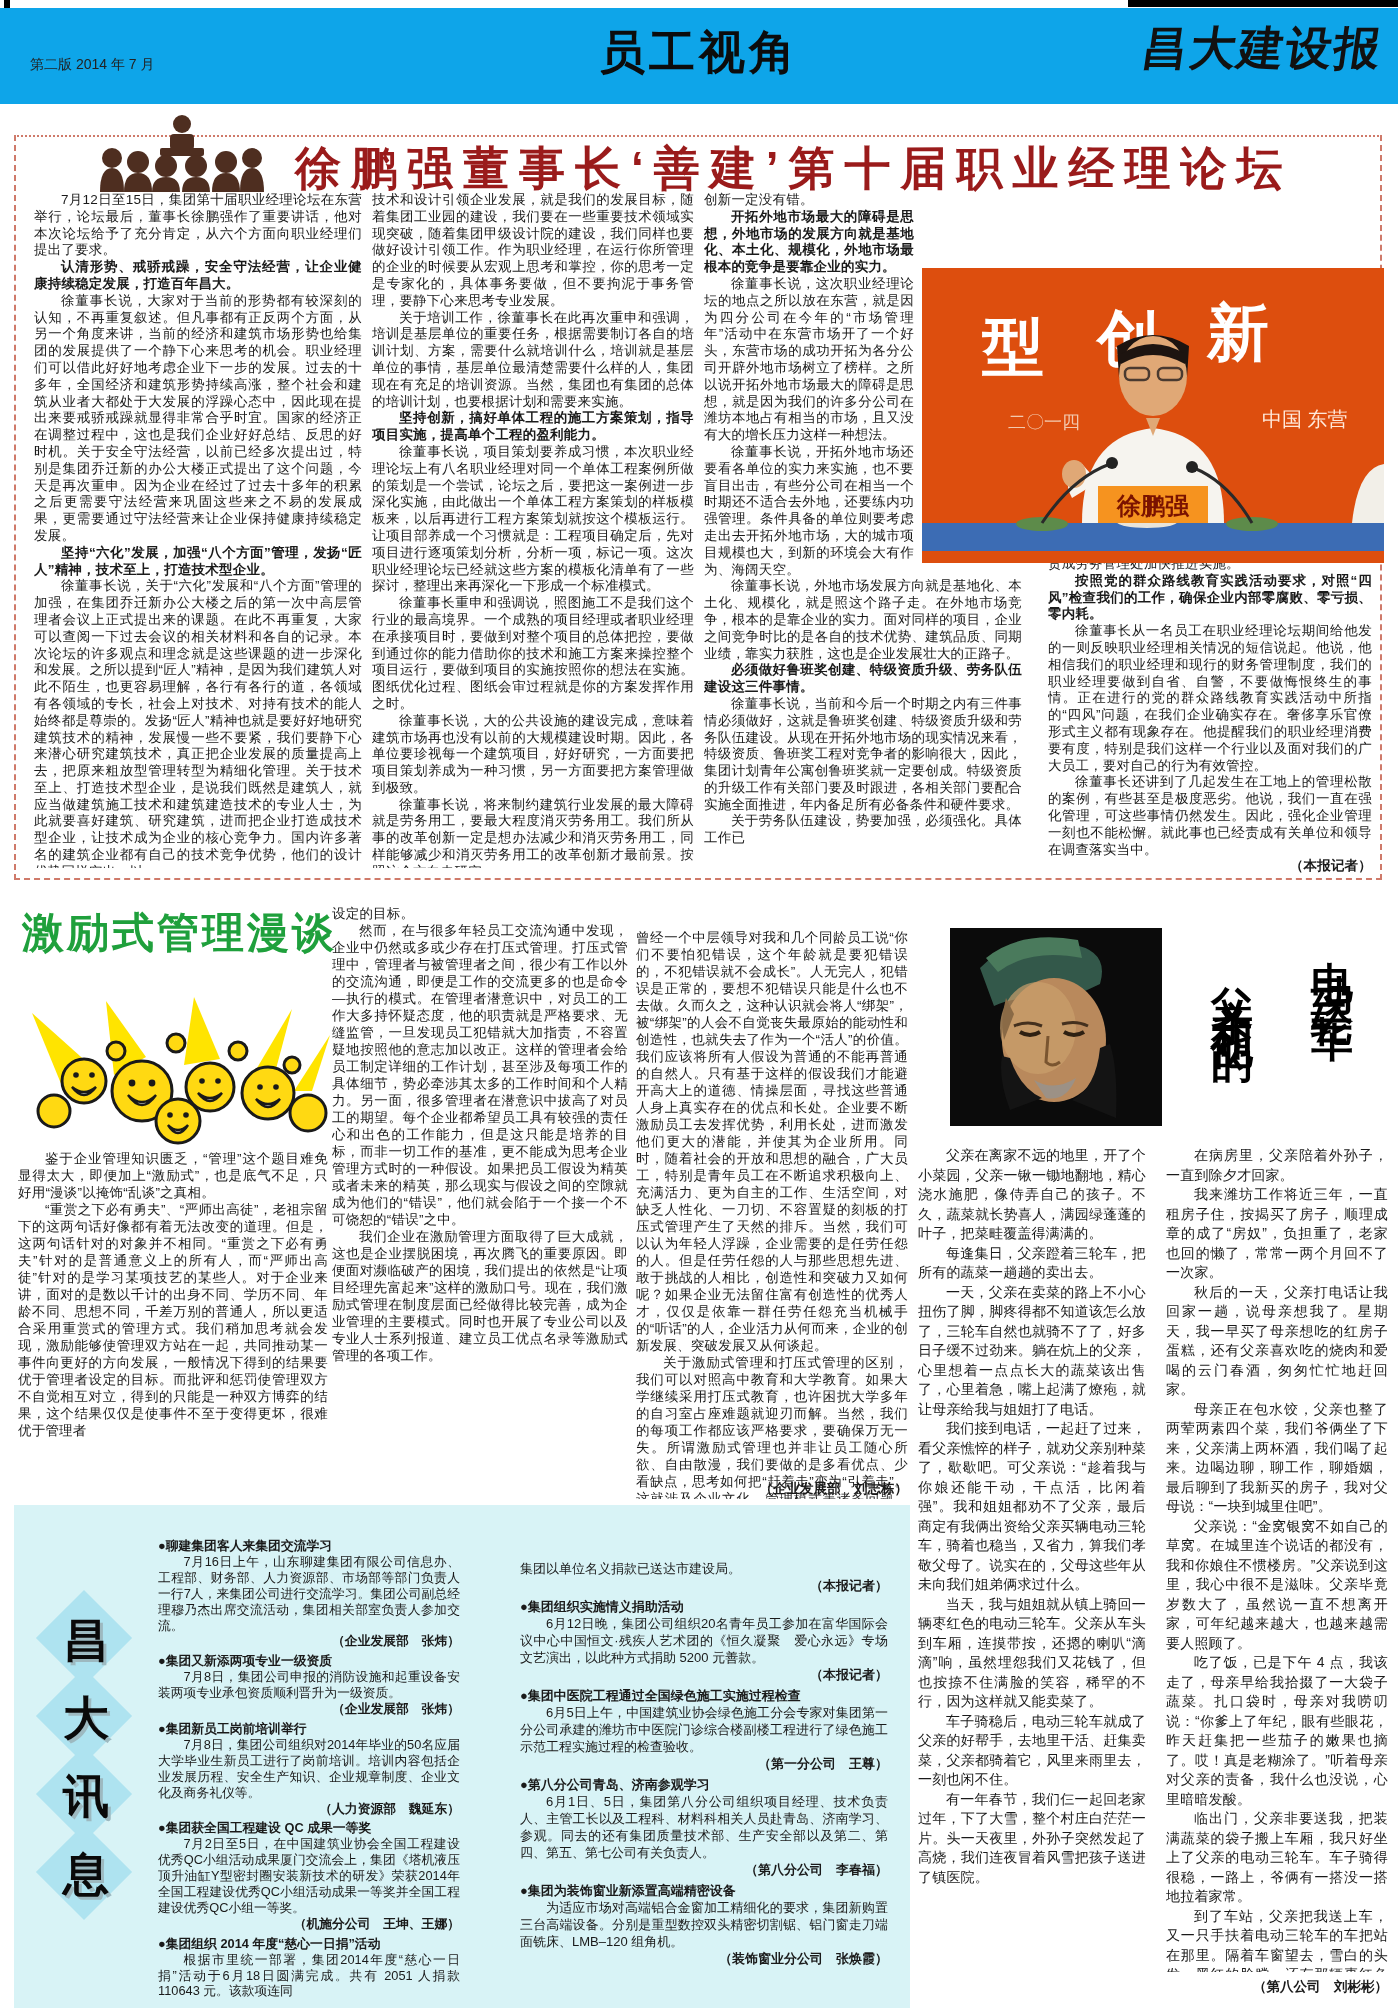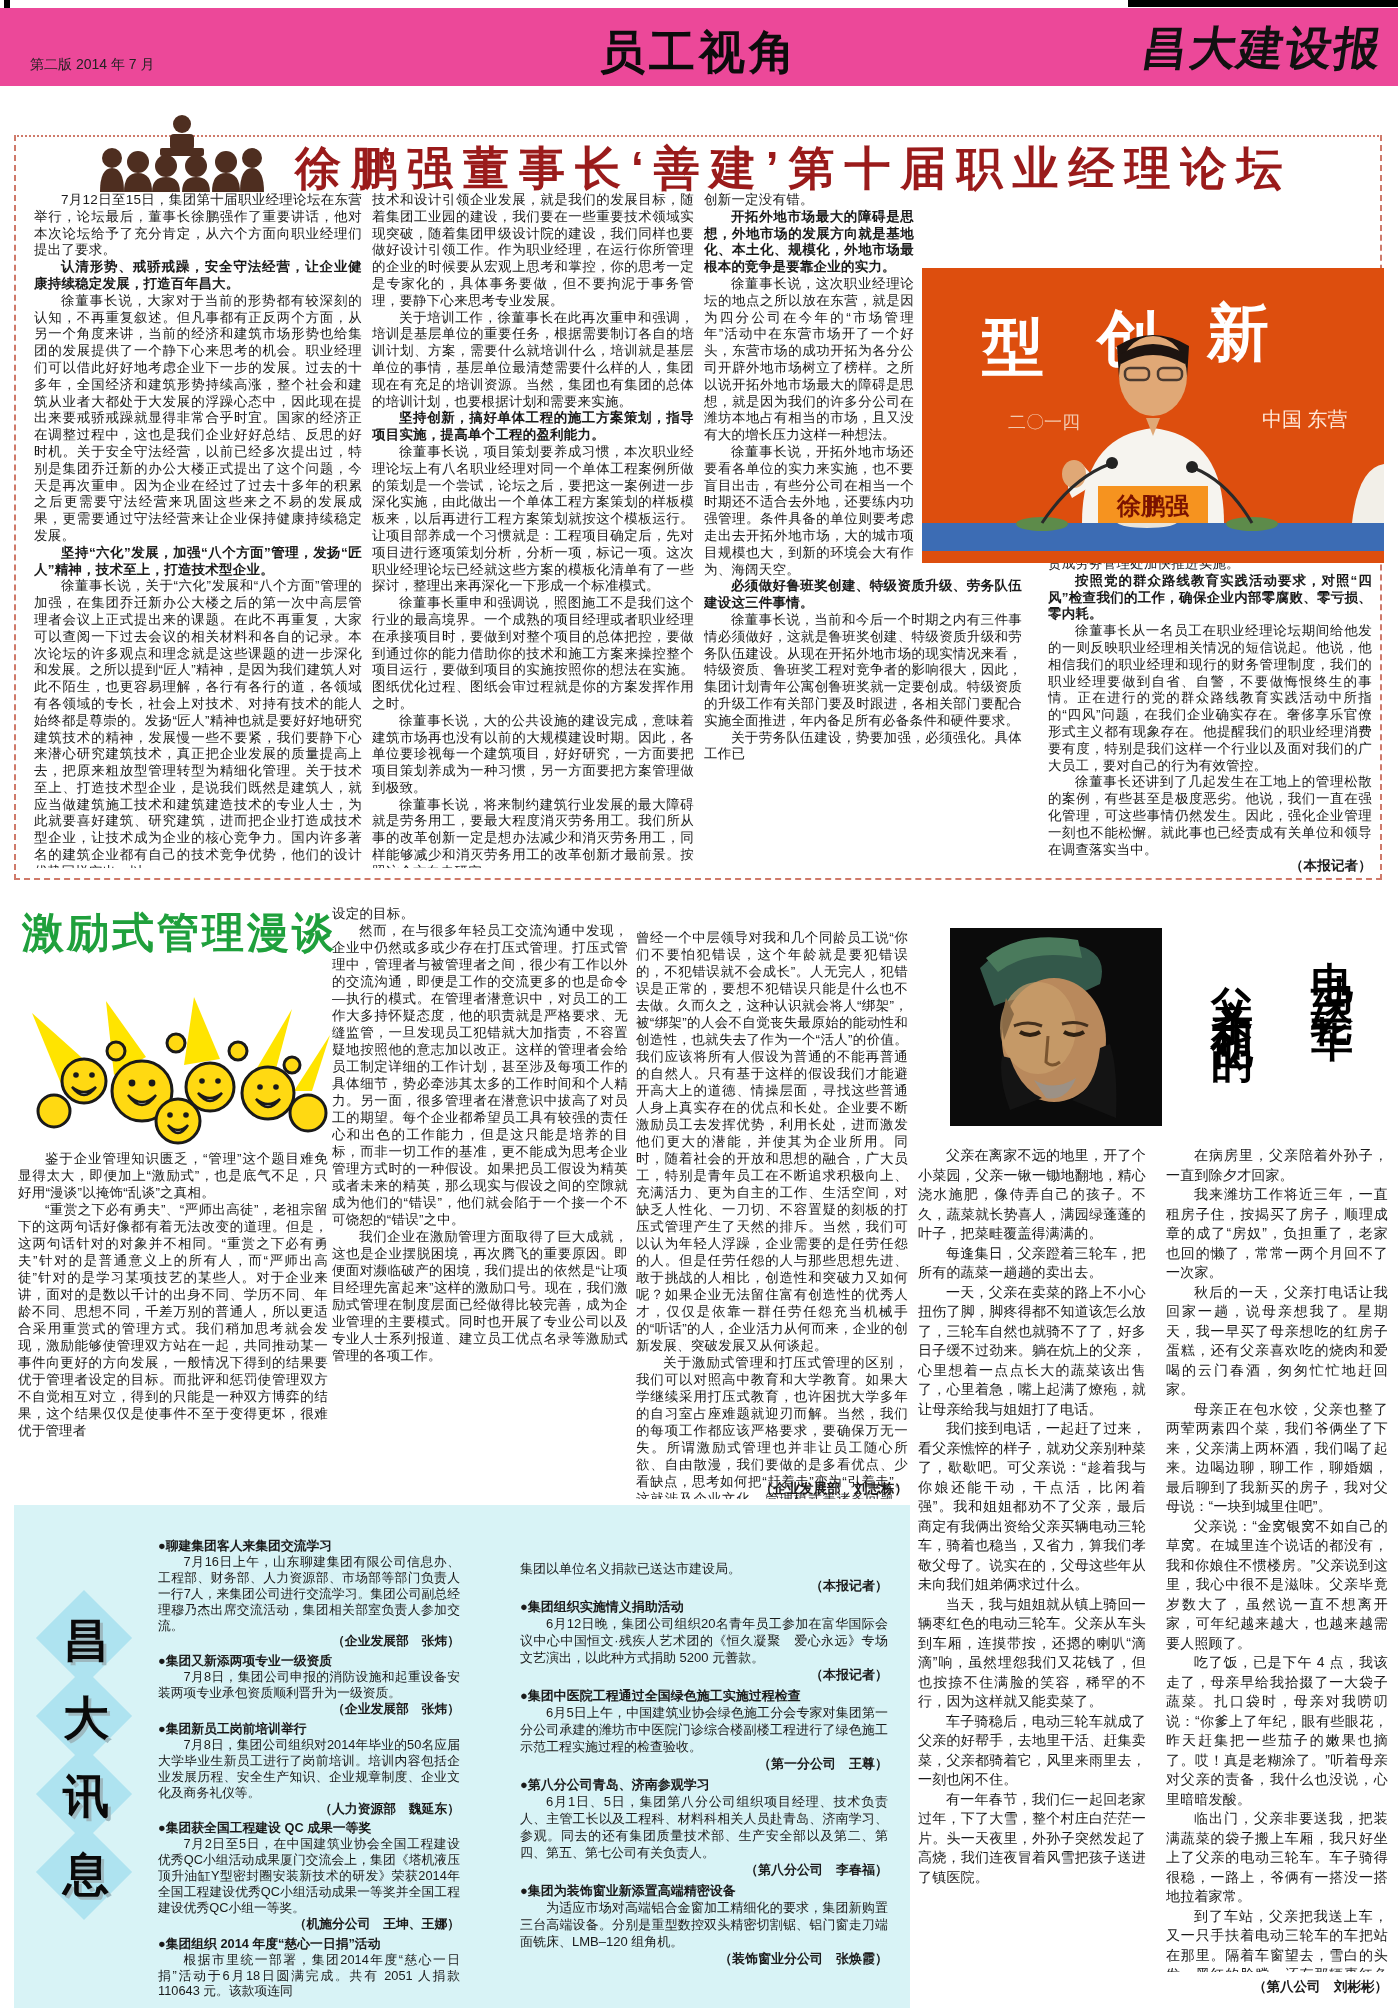--- a/index.html
+++ b/index.html
@@ -1,20 +1,20 @@
 <!DOCTYPE html>
 <html><head>
 <meta charset="utf-8">
 <style>
   html,body{margin:0;padding:0;background:#fff;}
   #page{position:relative;width:1398px;height:2010px;background:#fff;overflow:hidden;
         font-family:"Liberation Sans",sans-serif;color:#1a1a1a;}
   .abs{position:absolute;}
   
-  #header{left:0;top:8px;width:1398px;height:78px;background:#ec4899;}
+  #header{left:0;top:8px;width:1398px;height:96px;background:#0ea5e9;}
   #edition{left:30px;top:48px;font-size:14px;color:#222;}
   #section-title{left:0;top:14px;width:1398px;text-align:center;font-size:46px;font-weight:900;letter-spacing:4px;color:#0c0c0c;}
   #masthead{right:16px;top:10px;font-size:46px;font-weight:bold;font-family:"DejaVu Serif","Liberation Serif",serif;
             transform:skewX(-8deg);letter-spacing:2px;color:#111;}
   .corner{background:#000;}
   
   #main-box{left:14px;top:135px;width:1368px;height:745px;border:2px dashed #cf7a6a;border-top-style:dotted;box-sizing:border-box;background:#fff;}
   #main-headline{left:295px;top:138px;width:1060px;font-size:46px;font-weight:900;color:#9a1b1b;letter-spacing:10px;white-space:nowrap;}
   .col{position:absolute;overflow:hidden;text-align:justify;}
   .col p{margin:0;}
@@ -102,20 +102,21 @@
       <p class="t-p">徐董事长说，大的公共设施的建设完成，意味着建筑市场再也没有以前的大规模建设时期。因此，各单位要珍视每一个建筑项目，好好研究，一方面要把项目策划养成为一种习惯，另一方面要把方案管理做到极致。</p>
       <p class="t-p">徐董事长说，将来制约建筑行业发展的最大障碍就是劳务用工，要最大程度消灭劳务用工。我们所从事的改革创新一定是想办法减少和消灭劳务用工，同样能够减少和消灭劳务用工的改革创新才最前景。按照这个方向去研究</p>
     </div>
   <div class="abs col art" style="left:704px;top:192px;width:318px;height:684px;">
     <div id="spacer-c"></div>
     <div>
         <p class="t-n">创新一定没有错。</p>
         <p class="t-b">开拓外地市场最大的障碍是思想，外地市场的发展方向就是基地化、本土化、规模化，外地市场最根本的竞争是要靠企业的实力。</p>
         <p class="t-p">徐董事长说，这次职业经理论坛的地点之所以放在东营，就是因为四分公司在今年的“市场管理年”活动中在东营市场开了一个好头，东营市场的成功开拓为各分公司开辟外地市场树立了榜样。之所以说开拓外地市场最大的障碍是思想，就是因为我们的许多分公司在潍坊本地占有相当的市场，且又没有大的增长压力这样一种想法。</p>
         <p class="t-p">徐董事长说，开拓外地市场还要看各单位的实力来实施，也不要盲目出击，有些分公司在相当一个时期还不适合去外地，还要练内功强管理。条件具备的单位则要考虑走出去开拓外地市场，大的城市项目规模也大，到新的环境会大有作为、海阔天空。</p>
+        <p class="t-p">徐董事长说，外地市场发展方向就是基地化、本土化、规模化，就是照这个路子走。在外地市场竞争，根本的是靠企业的实力。面对同样的项目，企业之间竞争时比的是各自的技术优势、建筑品质、同期业绩，靠实力获胜，这也是企业发展壮大的正路子。</p>
         <p class="t-b">必须做好鲁班奖创建、特级资质升级、劳务队伍建设这三件事情。</p>
         <p class="t-p">徐董事长说，当前和今后一个时期之内有三件事情必须做好，这就是鲁班奖创建、特级资质升级和劳务队伍建设。从现在开拓外地市场的现实情况来看，特级资质、鲁班奖工程对竞争者的影响很大，因此，集团计划青年公寓创鲁班奖就一定要创成。特级资质的升级工作有关部门要及时跟进，各相关部门要配合实施全面推进，年内备足所有必备条件和硬件要求。</p>
         <p class="t-p">关于劳务队伍建设，势要加强，必须强化。具体工作已</p>
       </div>
   </div>
   <div class="abs col art" style="left:1048px;top:556px;width:324px;height:320px;">
       <p class="t-n">责成劳务管理处加快推进实施。</p>
       <p class="t-b">按照党的群众路线教育实践活动要求，对照“四风”检查我们的工作，确保企业内部零腐败、零亏损、零内耗。</p>
       <p class="t-p">徐董事长从一名员工在职业经理论坛期间给他发的一则反映职业经理相关情况的短信说起。他说，他相信我们的职业经理和现行的财务管理制度，我们的职业经理要做到自省、自警，不要做悔恨终生的事情。正在进行的党的群众路线教育实践活动中所指的“四风”问题，在我们企业确实存在。奢侈享乐官僚形式主义都有现象存在。他提醒我们的职业经理消费要有度，特别是我们这样一个行业以及面对我们的广大员工，要对自己的行为有效管控。</p>
       <p class="t-p">徐董事长还讲到了几起发生在工地上的管理松散的案例，有些甚至是极度恶劣。他说，我们一直在强化管理，可这些事情仍然发生。因此，强化企业管理一刻也不能松懈。就此事也已经责成有关单位和领导在调查落实当中。</p>

